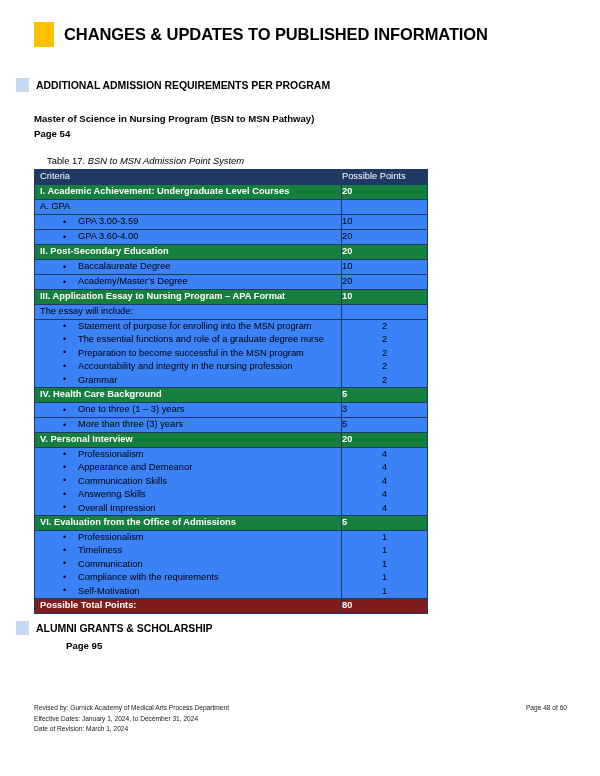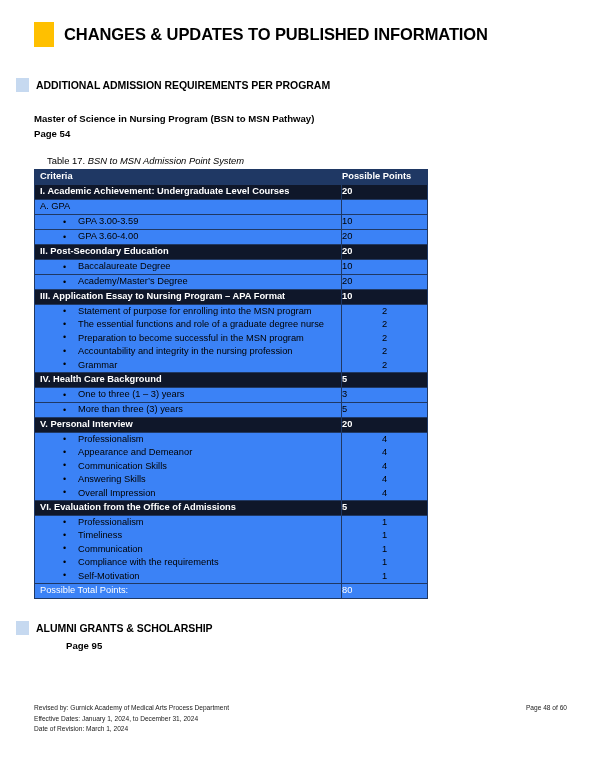--- a/index.html
+++ b/index.html
@@ -113,33 +113,33 @@
     border: 1px solid #1F3864;
     padding: 0;
     vertical-align: middle;
   }
   .col-criteria { width: 307px; }
   .col-points   { width: 86px; }
 
   .hdr-row td {
     background: #1F3864;
     color: #ffffff;
-    font-weight: bold;
+    font-weight: normal;
     height: 14px;
   }
   .sect-row td {
-    background: #0f172a;
+    background: #15803d;
     color: #ffffff;
     font-weight: bold;
     height: 14px;
   }
   .total-row td {
-    background: #3b82f6;
+    background: #7f1d1d;
     color: #ffffff;
-    font-weight: normal;
+    font-weight: bold;
     height: 14px;
   }
   .plain-row td {
     background: #3b82f6;
     color: #000000;
     height: 14px;
   }
 
   .cell-txt {
     padding-left: 5px;
@@ -293,20 +293,28 @@
 
       <tr class="sect-row">
         <td>
             <span class="cell-txt">III. Application Essay to Nursing Program – APA Format</span>
           </td>
         <td>
             <span class="cell-pts">10</span>
           </td>
       </tr>
       <tr class="plain-row">
+        <td>
+            <span class="cell-txt">The essay will include:</span>
+          </td>
+        <td>
+            <span class="cell-pts"></span>
+          </td>
+      </tr>
+      <tr class="plain-row">
         <td class="bullet-cell">
           <ul class="bullet-list">
             <li>Statement of purpose for enrolling into the MSN program</li>
             <li>The essential functions and role of a graduate degree nurse</li>
             <li>Preparation to become successful in the MSN program</li>
             <li>Accountability and integrity in the nursing profession</li>
             <li>Grammar</li>
           </ul>
         </td>
         <td class="bullet-cell">

